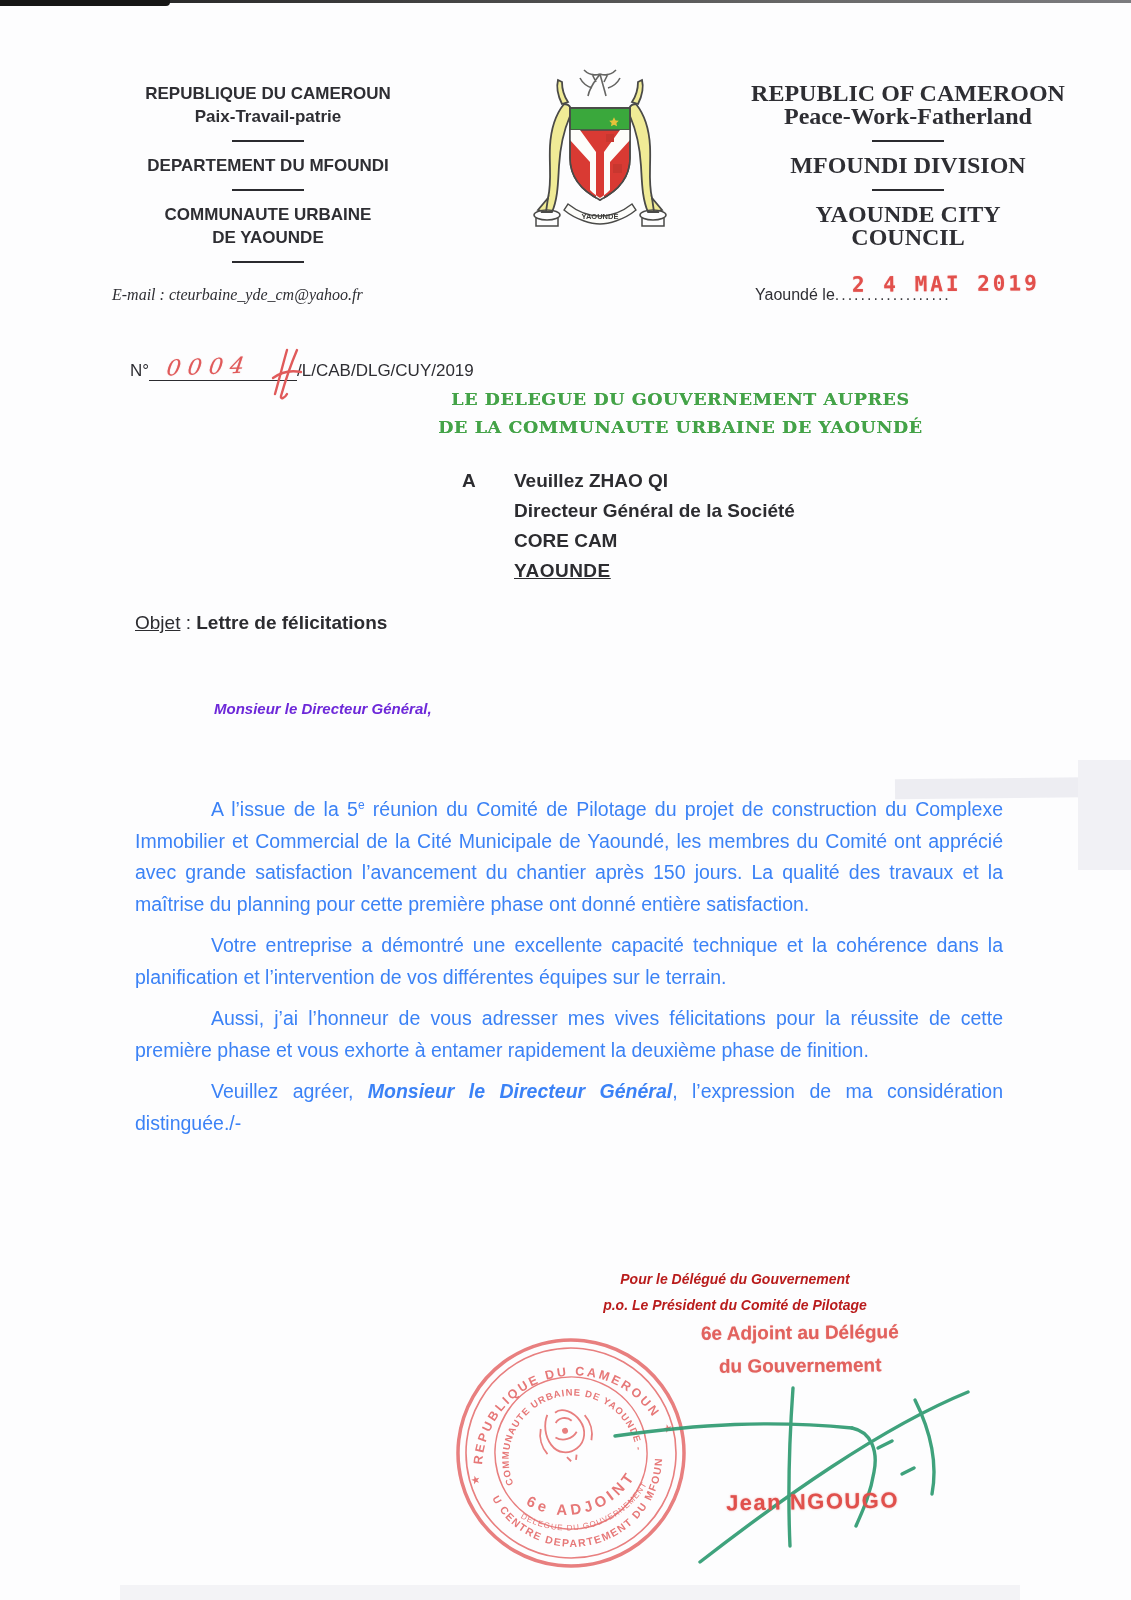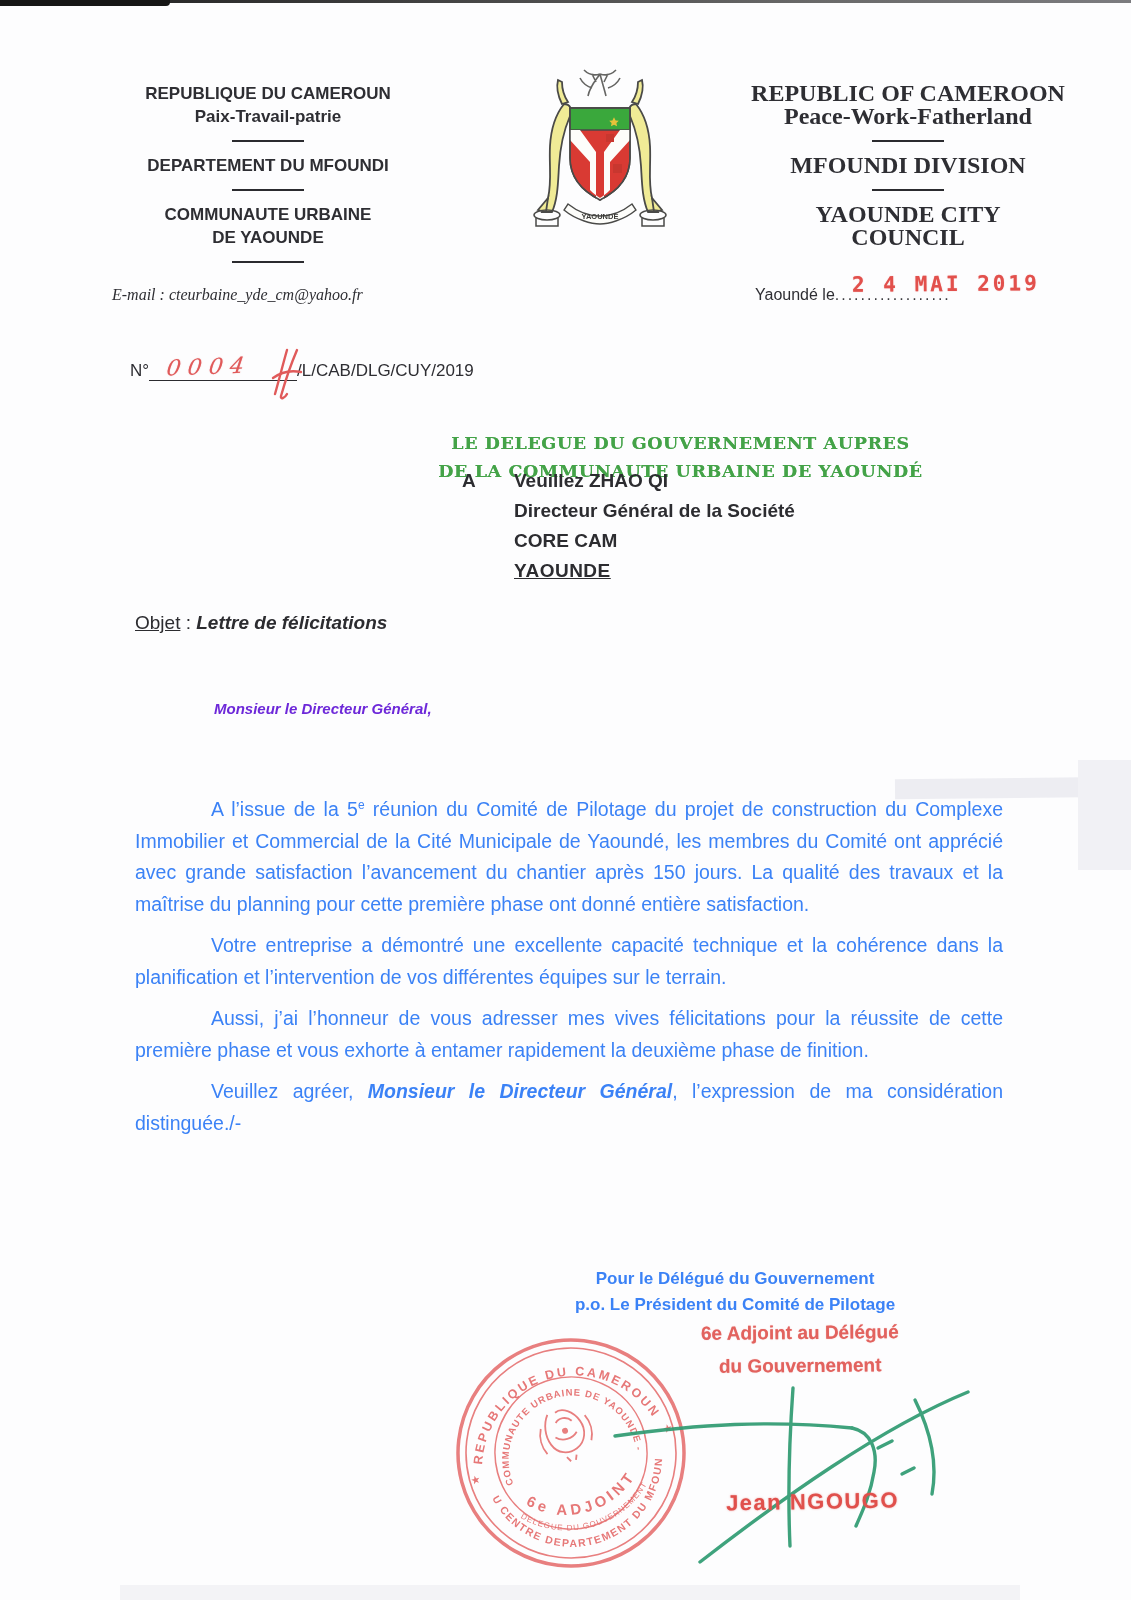--- a/index.html
+++ b/index.html
@@ -39,45 +39,45 @@
   .refline{position:absolute;left:130px;top:360px;font-size:17px;color:#2e2e33;white-space:nowrap;}
   .ref-underline{display:inline-block;width:148px;border-bottom:1.6px solid #2b2b2f;position:relative;height:20px;vertical-align:bottom;}
   .ref-hand{position:absolute;left:18px;top:-6px;font-family:"DejaVu Serif",serif;font-style:italic;
     font-size:22px;letter-spacing:7px;color:#e05a5a;transform:skew(-10deg) rotate(-2deg);
     text-shadow:0 0 1px rgba(224,90,90,.5);}
   .ref-paraph{position:absolute;left:118px;top:-12px;}
 
   
   .sender-title{position:absolute;left:398px;top:385px;width:565px;text-align:center;
     font-family:"DejaVu Serif",serif;font-weight:bold;font-size:17.5px;line-height:28px;
-    color:#44a348;letter-spacing:.6px;text-shadow:0 0 .6px rgba(68,163,72,.8);margin-top:44px;}
+    color:#44a348;letter-spacing:.6px;text-shadow:0 0 .6px rgba(68,163,72,.8);}
 
   
   .recipient{position:absolute;left:462px;top:466px;font-size:19px;font-weight:bold;line-height:30px;color:#2c2c30;}
   .recipient .to{position:absolute;left:0;top:0;}
   .recipient .addr{margin-left:52px;}
   .recipient .city{text-decoration:underline;letter-spacing:.5px;}
 
   
   .subject{position:absolute;left:135px;top:612px;font-size:19px;color:#2c2c30;}
   .subject .lbl{text-decoration:underline;}
-  .subject .val{font-weight:bold;font-style:italic;}
+  .subject .val{font-weight:bold;}
 
   .salutation{position:absolute;left:214px;top:700px;font-size:15px;font-weight:bold;font-style:italic;color:#6d28d9;}
 
   
   .body-text{position:absolute;left:135px;top:794px;width:868px;font-size:19.5px;
     line-height:31.5px;color:#3b82f6;text-align:justify;}
   .body-text p{margin:0 0 10px 0;text-indent:76px;}
   .body-text sup{font-size:12px;line-height:0;}
   .bi{font-weight:bold;font-style:italic;}
 
   
   .sig-black{position:absolute;left:455px;top:1266px;width:560px;text-align:center;
-    font-size:17px;font-weight:bold;line-height:26px;color:#3b82f6;z-index:6;}
+    font-size:14px;font-weight:bold;line-height:26px;color:#b91c1c;z-index:6;font-style:italic;}
   .sig-red{position:absolute;left:610px;top:1316px;width:380px;text-align:center;
     font-size:19px;font-weight:bold;line-height:33px;color:#e2625e;z-index:6;
     text-shadow:0 0 1px rgba(226,98,94,.6);transform:rotate(-.5deg);}
   .signer-name{position:absolute;left:726px;top:1489px;font-size:22px;font-weight:bold;
     letter-spacing:1.5px;color:#e0504c;z-index:7;text-shadow:0 0 2px rgba(224,80,76,.55);transform:rotate(-1deg);}
 
   .seal{position:absolute;left:440px;top:1322px;width:262px;height:262px;z-index:4;transform:rotate(-15deg);opacity:.92;}
   .sign-scribble{position:absolute;left:560px;top:1300px;width:460px;height:290px;z-index:5;}
 </style>
 </head>

